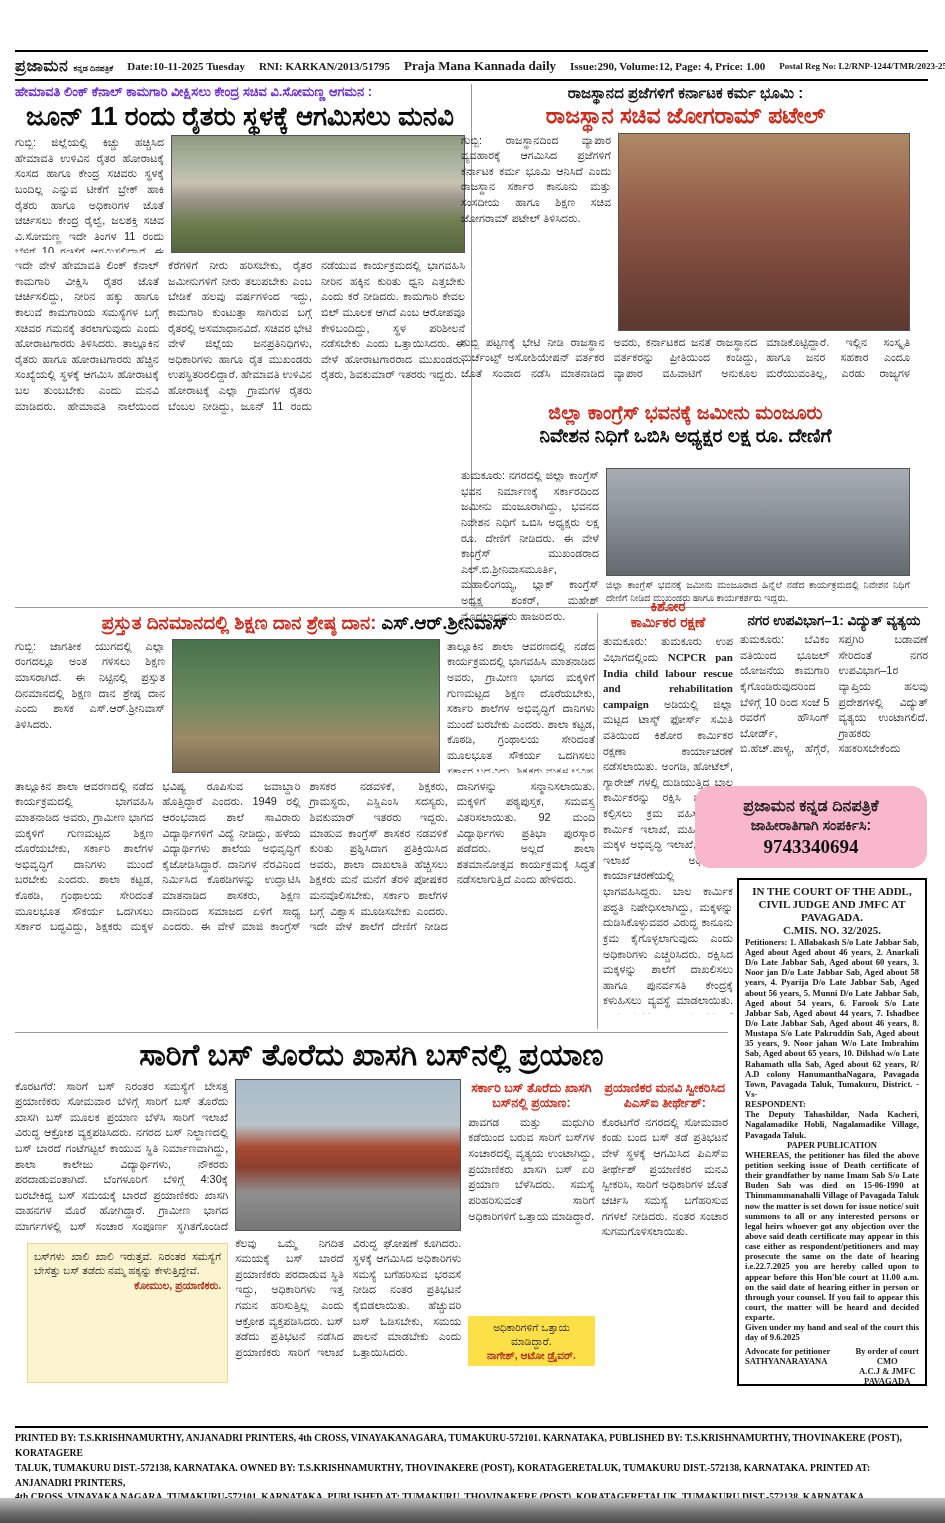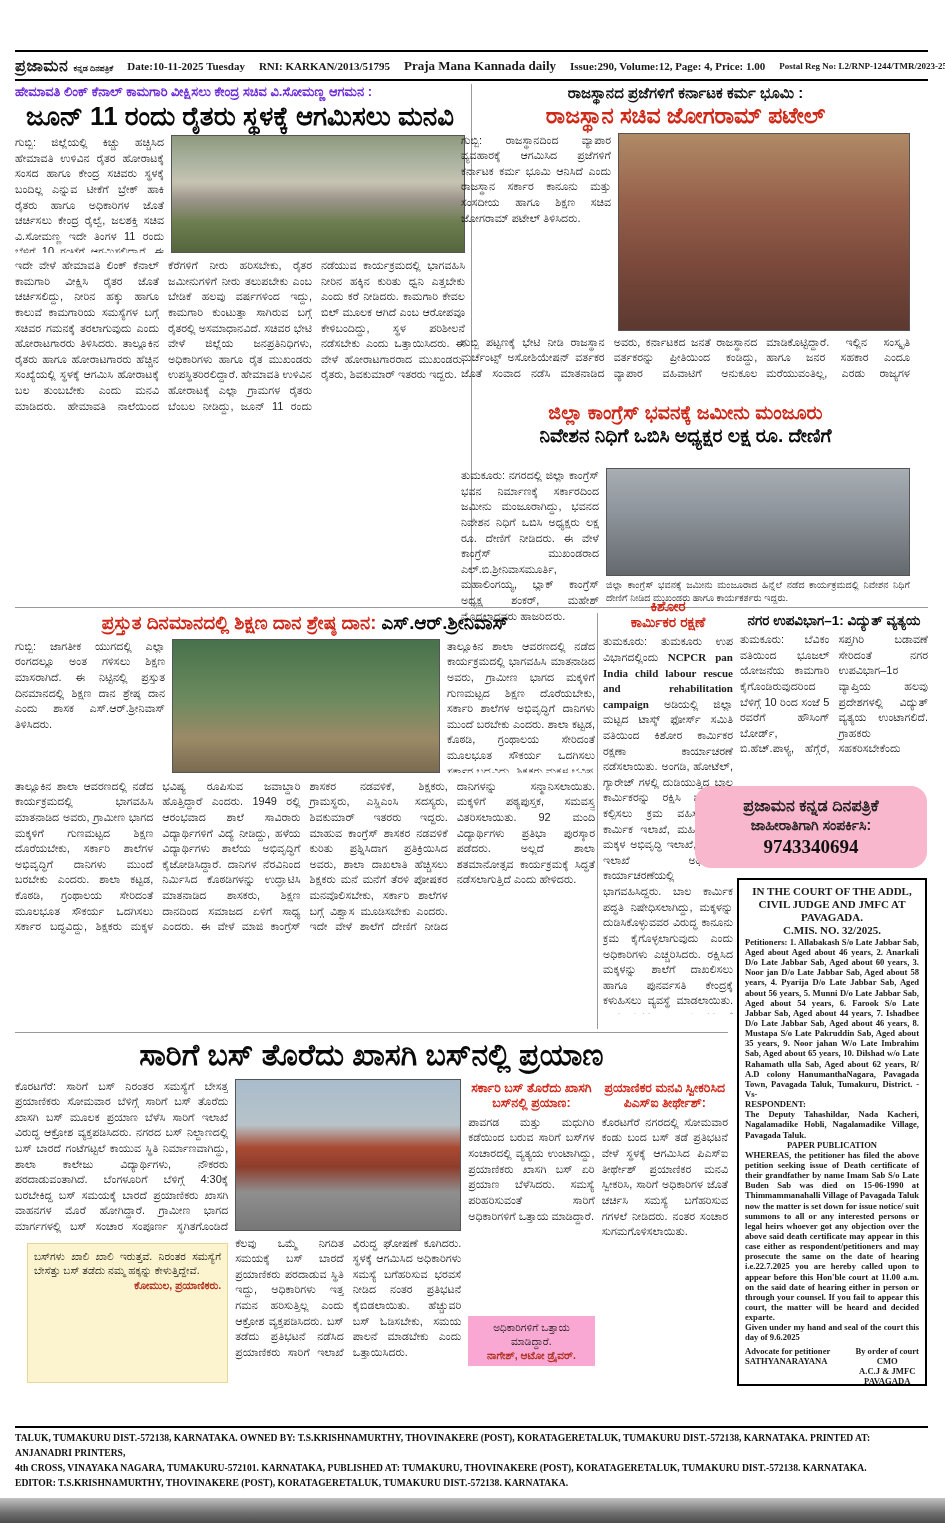--- a/index.html
+++ b/index.html
@@ -41,21 +41,21 @@
   
   .court{left:737px;top:878px;width:190px;height:508px;border:2px solid #000;padding:5px 6px;box-sizing:border-box;
          font-family:"Liberation Serif",serif;font-size:8.6px;font-weight:bold;line-height:1.18;text-align:justify;overflow:hidden;}
   .court .c-center{text-align:center;}
   .court .c-title{font-size:11px;}
   .court .signrow{display:flex;justify-content:space-between;margin-top:3px;text-align:left;}
   .court .signrow .r{text-align:center;}
   
   .ybox{background:#fcf4cf;border:1px solid #e6d795;padding:5px 6px;font-size:10.5px;line-height:1.4;text-align:justify;}
   .ybox .by{display:block;text-align:right;color:#b03020;font-weight:bold;}
-  .pbox{background:#f9a8d4;padding:4px 5px;font-size:10.5px;line-height:1.35;text-align:center;}
+  .pbox{background:#fde047;padding:4px 5px;font-size:10.5px;line-height:1.35;text-align:center;}
   .pbox .by{display:block;color:#b03020;font-weight:bold;text-align:center;}
   .minihead{color:#d02818;font-weight:bold;text-align:center;font-size:12.5px;line-height:1.25;margin:2px 0 3px;}
   .caption{font-size:9.5px;line-height:1.3;text-align:justify;color:#222;overflow:hidden;}
   .en-bold{font-family:"Liberation Serif",serif;font-weight:bold;}
   
   .footer{left:15px;top:1426px;width:913px;font-family:"Liberation Serif",serif;font-size:9.6px;
           font-weight:bold;line-height:1.55;color:#111;border-top:2px solid #000;padding-top:3px;}
   .botbar{left:0;top:1498px;width:945px;height:25px;background:linear-gradient(180deg,#c2c2c2,#707070 60%,#4c4c4c);}
 </style>
 </head>
@@ -194,20 +194,21 @@
         </div>
       </div>
       <div style="width:128px;">
         <div class="minihead">ಪ್ರಯಾಣಿಕರ ಮನವಿ ಸ್ವೀಕರಿಸಿದ ಪಿಎಸ್ಐ ತೀರ್ಥೇಶ್:</div>
         <div class="btxt" style="height:268px;">ಕೊರಟಗೆರೆ ನಗರದಲ್ಲಿ ಸೋಮವಾರ ಕಂಡು ಬಂದ ಬಸ್ ತಡೆ ಪ್ರತಿಭಟನೆ ವೇಳೆ ಸ್ಥಳಕ್ಕೆ ಆಗಮಿಸಿದ ಪಿಎಸ್ಐ ತೀರ್ಥೇಶ್ ಪ್ರಯಾಣಿಕರ ಮನವಿ ಸ್ವೀಕರಿಸಿ, ಸಾರಿಗೆ ಅಧಿಕಾರಿಗಳ ಜೊತೆ ಚರ್ಚಿಸಿ ಸಮಸ್ಯೆ ಬಗೆಹರಿಸುವ ಗಗಳಲೆ ನೀಡಿದರು. ನಂತರ ಸಂಚಾರ ಸುಗಮಗೊಳಿಸಲಾಯಿತು.</div>
       </div>
     </div>
   </div>
 
   <div class="abs footer">
+    <div>PRINTED BY: T.S.KRISHNAMURTHY, ANJANADRI PRINTERS, 4th CROSS, VINAYAKANAGARA, TUMAKURU-572101. KARNATAKA, PUBLISHED BY: T.S.KRISHNAMURTHY, THOVINAKERE (POST), KORATAGERE</div>
     <div>TALUK, TUMAKURU DIST.-572138, KARNATAKA. OWNED BY: T.S.KRISHNAMURTHY, THOVINAKERE (POST), KORATAGERETALUK, TUMAKURU DIST.-572138, KARNATAKA. PRINTED AT: ANJANADRI PRINTERS,</div>
     <div>4th CROSS, VINAYAKA NAGARA, TUMAKURU-572101. KARNATAKA, PUBLISHED AT: TUMAKURU, THOVINAKERE (POST), KORATAGERETALUK, TUMAKURU DIST.-572138. KARNATAKA.</div>
     <div>EDITOR: T.S.KRISHNAMURTHY, THOVINAKERE (POST), KORATAGERETALUK, TUMAKURU DIST.-572138. KARNATAKA.</div>
   </div>
 
   <div class="abs botbar"></div>
 
 </div>
 
 </body></html>

